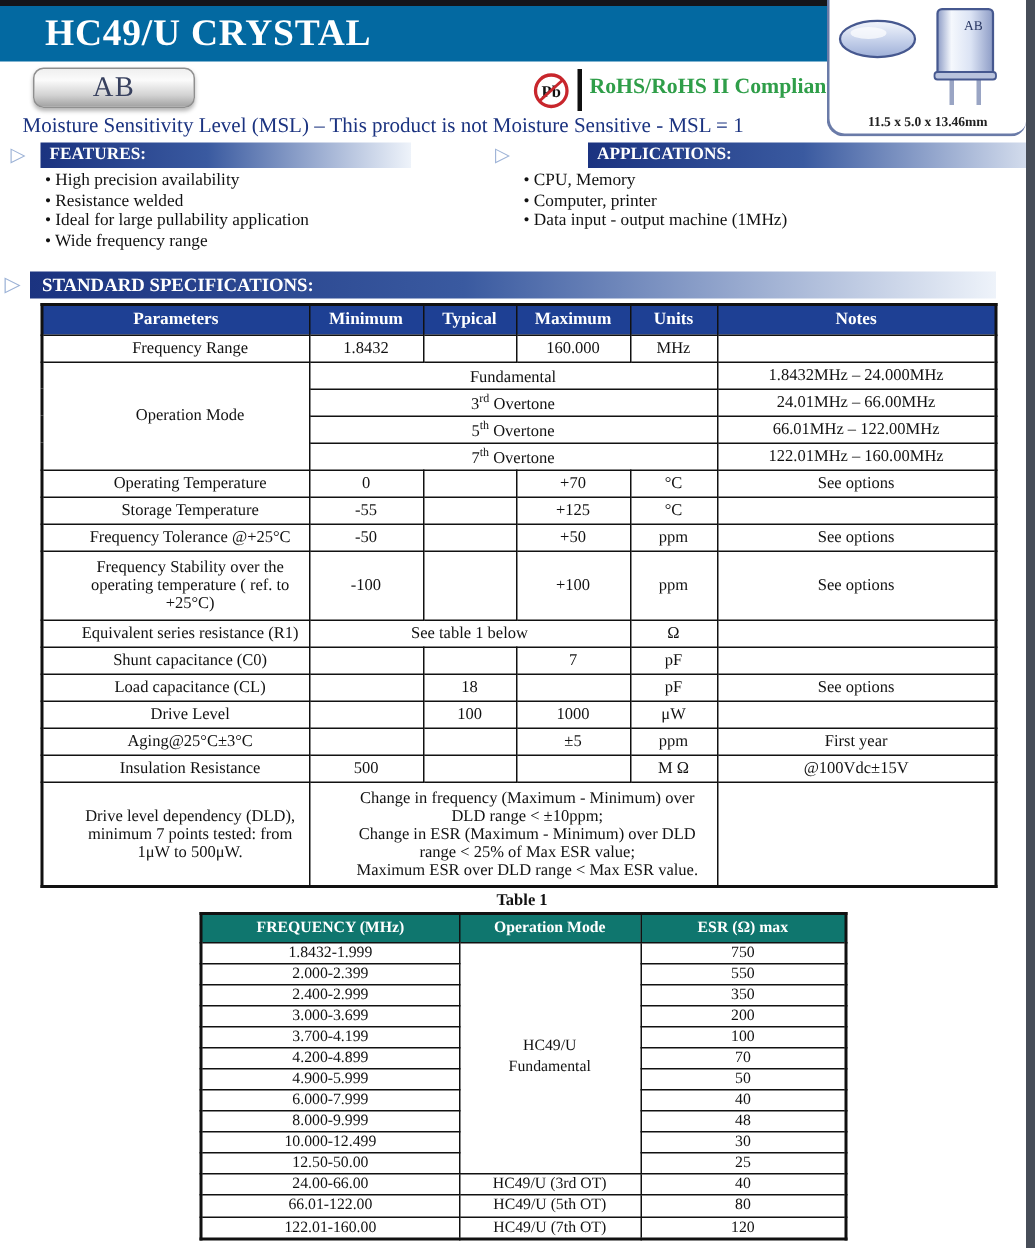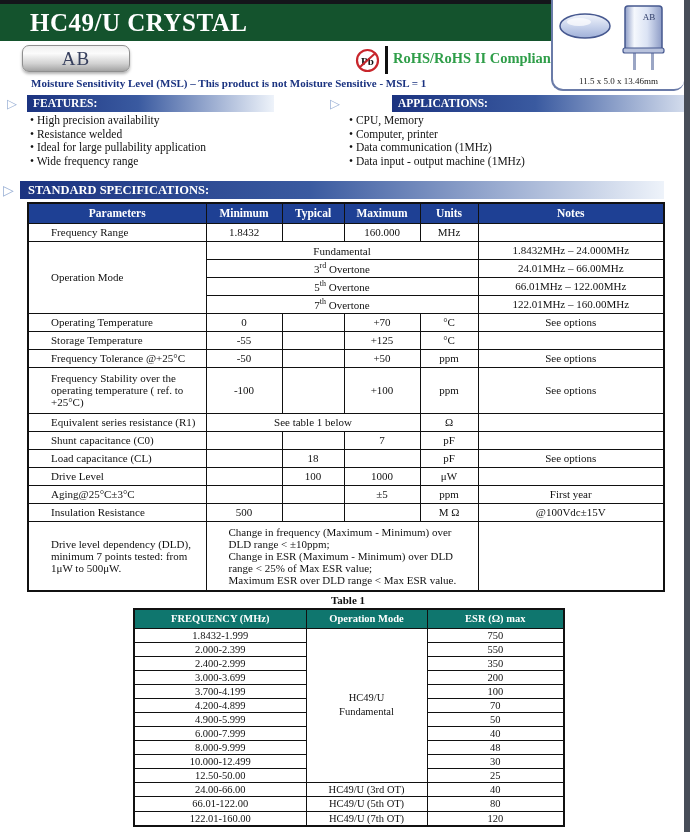--- a/index.html
+++ b/index.html
@@ -3,51 +3,51 @@
 <meta charset="utf-8">
 <style>
   * { margin:0; padding:0; box-sizing:border-box; }
   html,body { width:690px; height:832px; }
   body {
     position:relative; background:#ffffff; overflow:hidden;
     font-family:"Liberation Serif", serif; color:#111;
   }
   
   .top-black   { position:absolute; left:0; top:0; width:690px; height:4px; background:#14151a; }
-  .title-band  { position:absolute; left:0; top:4px; width:690px; height:37px; background:#14532d; }
+  .title-band  { position:absolute; left:0; top:4px; width:690px; height:37px; background:#0369a1; }
   .title-band .title {
     position:absolute; left:30px; top:0; line-height:37px;
     color:#fff; font-weight:bold; font-size:25px; letter-spacing:.5px;
   }
   .right-strip { position:absolute; right:0; top:0; width:6px; height:832px; background:#474d58; z-index:9; }
   .photo-box {
     position:absolute; left:551px; top:0; width:133px; height:91px; background:#fff; z-index:8;
     border-left:2px solid #6a7ba8; border-bottom:2px solid #6a7ba8;
     border-bottom-left-radius:12px; border-bottom-right-radius:10px;
   }
   .photo-box .dim {
     position:absolute; left:0; bottom:3px; width:100%; text-align:center;
-    font-size:9px; font-weight:normal; color:#222;
+    font-size:9px; font-weight:bold; color:#222;
   }
   .ab-badge {
     position:absolute; left:22px; top:45px; width:108px; height:27px;
     border:1px solid #8f8f8f; border-radius:7px;
     background:linear-gradient(180deg,#efefef 0%,#fbfbfb 30%,#d2d2d2 70%,#a3a3a3 100%);
     box-shadow:0 2px 3px rgba(0,0,0,.3);
     text-align:center; line-height:25px; font-size:19px; color:#37405e; letter-spacing:1px;
   }
   .pb-icon { position:absolute; left:355px; top:48px; width:25px; height:25px; }
   .rohs-divider { position:absolute; left:385px; top:46px; width:2.5px; height:28px; background:#101010; }
   .rohs-text {
     position:absolute; left:393px; top:50px; color:#2f9e49;
     font-weight:bold; font-size:14.5px;
   }
   .msl-line {
-    position:absolute; left:31px; top:77px; color:#1b3380;
-    font-weight:bold; font-size:11px;
+    position:absolute; left:15px; top:77px; color:#1b3380;
+    font-weight:normal; font-size:14px;
   }
   
   .arrow {
     position:absolute; font-family:"DejaVu Sans", sans-serif;
     color:#9cb2d6; font-size:13px; line-height:17px;
   }
   .sec-bar {
     position:absolute; height:17px; line-height:17px; padding-left:6px;
     background:linear-gradient(90deg,#1b3380 0%,#3a5aa0 45%,#eef3fa 100%);
     color:#fff; font-weight:bold; font-size:11.5px;
@@ -61,21 +61,21 @@
   .list-features     { left:30px; }
   .list-applications { left:349px; }
   
   table { border-collapse:collapse; table-layout:fixed; }
   .spec-table { position:absolute; left:27px; top:202px; width:636px; border:2px solid #111; }
   .spec-table th, .spec-table td { border:1.5px solid #111; font-size:11px; padding:1px 3px; vertical-align:middle; }
   .spec-table th {
     background:#1e4094; color:#fff; font-weight:bold; font-size:11.5px; height:20px; text-align:center;
   }
   .spec-table td { height:18px; text-align:center; }
-  .spec-table td.l { text-align:left; padding-left:22px; }
+  .spec-table td.l { text-align:center; padding-left:22px; }
   .spec-table tr.tall td { height:46px; }
   .spec-table tr.dld td { height:70px; }
   .spec-table td.pre { white-space:pre-line; }
   .spec-table sup { font-size:8px; }
   
   .table1-wrap { position:absolute; left:133px; top:594px; width:430px; }
   .table1-caption { text-align:center; font-weight:bold; font-size:11px; margin-bottom:2px; }
   .table1 { width:430px; border:2px solid #111; }
   .table1 th, .table1 td { border:1.5px solid #111; font-size:10.5px; padding:0 2px; text-align:center; }
   .table1 th { background:#0f766e; color:#fff; font-weight:bold; height:19px; }
@@ -142,21 +142,20 @@
 
 <ul class="bullet-list list-features">
     <li>High precision availability</li>
     <li>Resistance welded</li>
     <li>Ideal for large pullability application</li>
     <li>Wide frequency range</li>
   </ul>
 <ul class="bullet-list list-applications">
     <li>CPU, Memory</li>
     <li>Computer, printer</li>
-    <li>Data communication (1MHz)</li>
     <li>Data input - output machine (1MHz)</li>
   </ul>
 
 <span class="arrow" style="left:3px; top:181px; line-height:18px; font-size:14px;">▷</span>
 <div class="sec-bar bar-specs">STANDARD SPECIFICATIONS:</div>
 
 <table class="spec-table">
   <colgroup>
     <col style="width:178px">
       <col style="width:76px">

